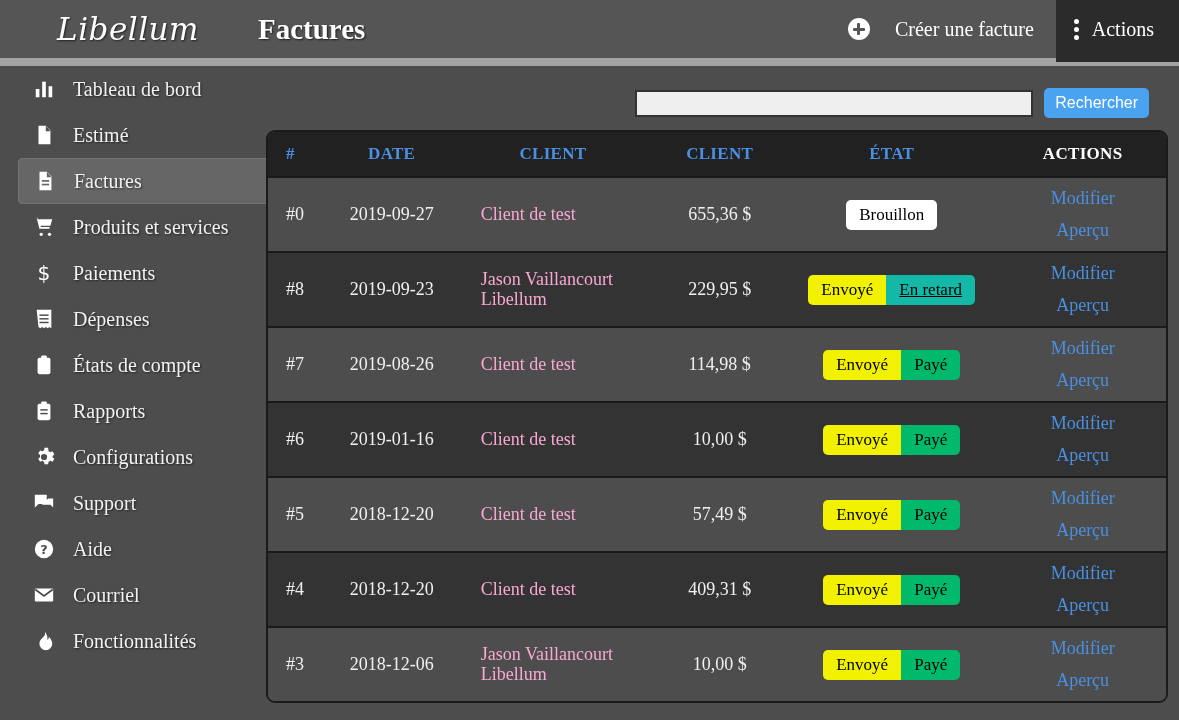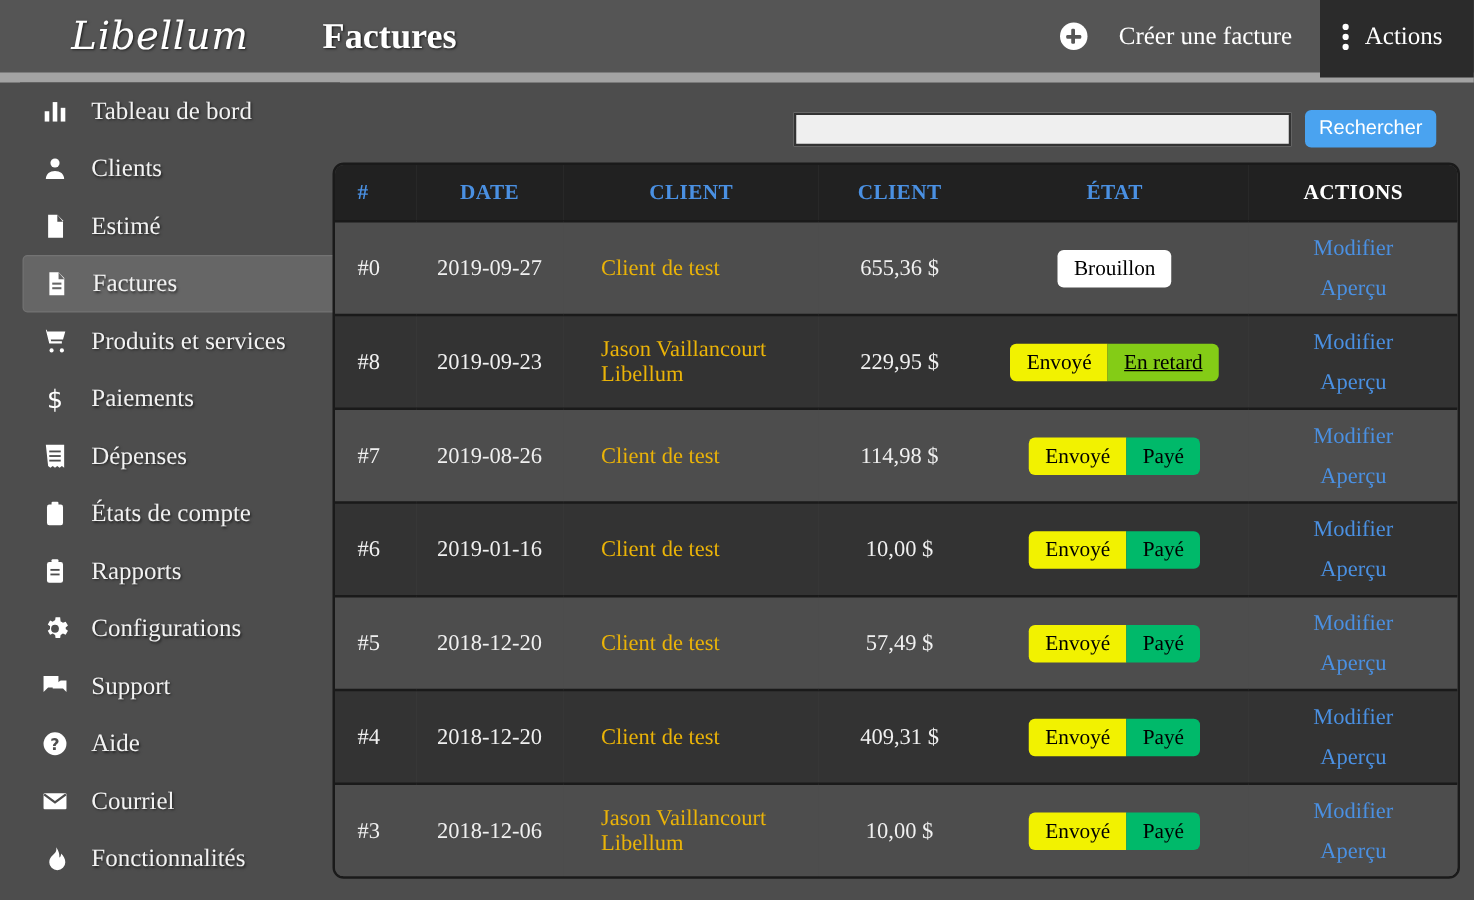--- a/index.html
+++ b/index.html
@@ -116,32 +116,32 @@
   tbody tr:nth-child(odd)  { background:#4d4d4d; }
   tbody tr:nth-child(even) { background:#333333; }
   tbody td { padding:10px 0; text-align:center; font-size:18px; color:#f0f0f0; vertical-align:middle; }
   td.c-id    { width:60px; text-align:left; padding-left:18px; }
   td.c-date  { width:110px; }
   td.c-client{ width:190px; text-align:left; padding-left:30px; }
   td.c-total { width:120px; }
   td.c-state { width:200px; }
   td.c-act   { width:155px; }
 
-  .link { color:#eab308; cursor:pointer; }
+  .link { color:#f9a8d4; cursor:pointer; }
   .client-link { display:inline-block; line-height:1.15; }
 
   .badges { display:flex; justify-content:center; }
   .badge {
     font-size:17px; color:#000; padding:5px 13px;
     font-family:"Liberation Serif", serif; cursor:pointer;
   }
   .badge.draft  { background:#fff; border-radius:5px; }
   .badge.sent   { background:#f2f200; border-radius:5px 0 0 5px; }
   .badge.paid   { background:#00b96a; border-radius:0 5px 5px 0; }
-  .badge.late   { background:#84cc16; border-radius:0 5px 5px 0; text-decoration:underline; }
+  .badge.late   { background:#14b8a6; border-radius:0 5px 5px 0; text-decoration:underline; }
   .badge.solo   { border-radius:5px; }
 
   .actcell { display:flex; flex-direction:column; gap:11px; align-items:center; }
   .actcell span { font-size:18px; color:#4a90e2; cursor:pointer; }
 </style>
 </head>
 <body>
 
 <div class="topbar">
   <div class="logo">Libellum</div>
@@ -165,29 +165,20 @@
 <nav class="sidebar" id="sidebar">
     <div class="nav-item">
       <span class="nav-icon">
         <svg viewBox="0 0 24 24">
           <rect x="3" y="12" width="4" height="9"></rect>
           <rect x="10" y="4" width="4" height="17"></rect>
           <rect x="17" y="9" width="4" height="12"></rect>
         </svg>
       </span>
       <span class="nav-label">Tableau de bord</span>
-    </div>
-    <div class="nav-item">
-      <span class="nav-icon">
-        <svg viewBox="0 0 24 24">
-          <circle cx="12" cy="7" r="4"></circle>
-          <path d="M4 21c0-4.4 3.6-7 8-7s8 2.6 8 7z"></path>
-        </svg>
-      </span>
-      <span class="nav-label">Clients</span>
     </div>
     <div class="nav-item">
       <span class="nav-icon">
         <svg viewBox="0 0 24 24">
           <path d="M6 2h8l5 5v15H6z"></path>
           <path d="M14 2v6h5" fill="#4d4d4d"></path>
         </svg>
       </span>
       <span class="nav-label">Estimé</span>
     </div>

